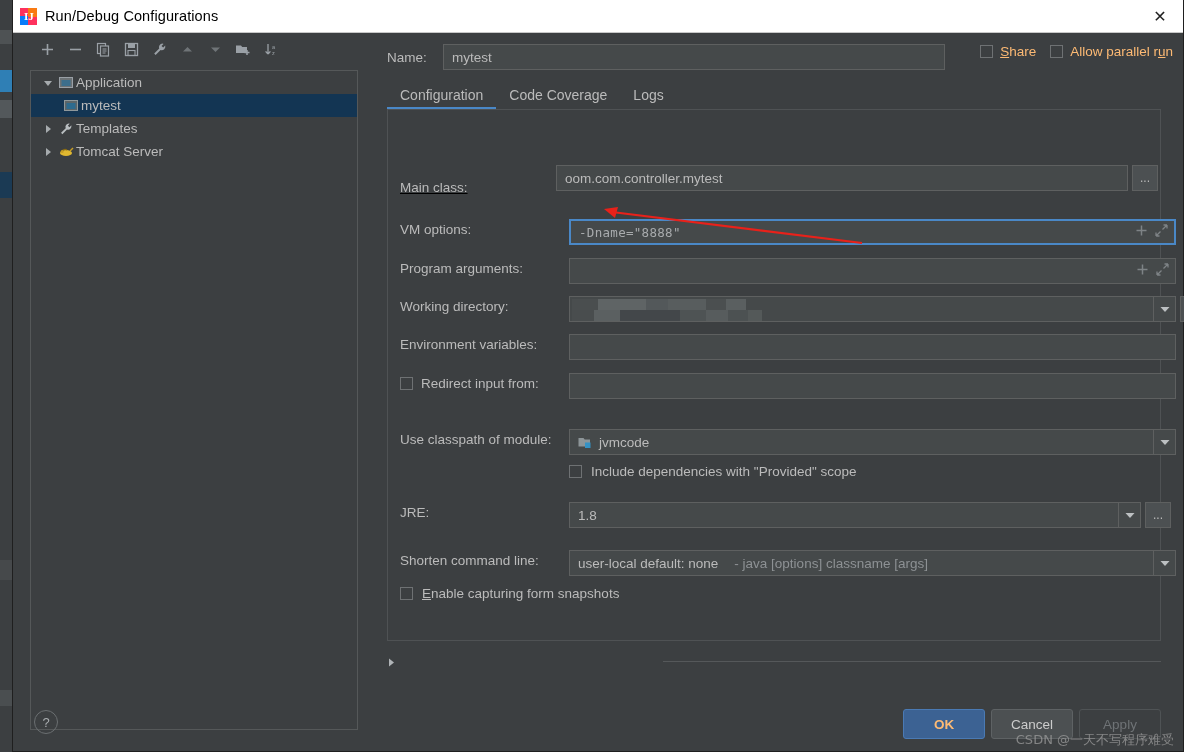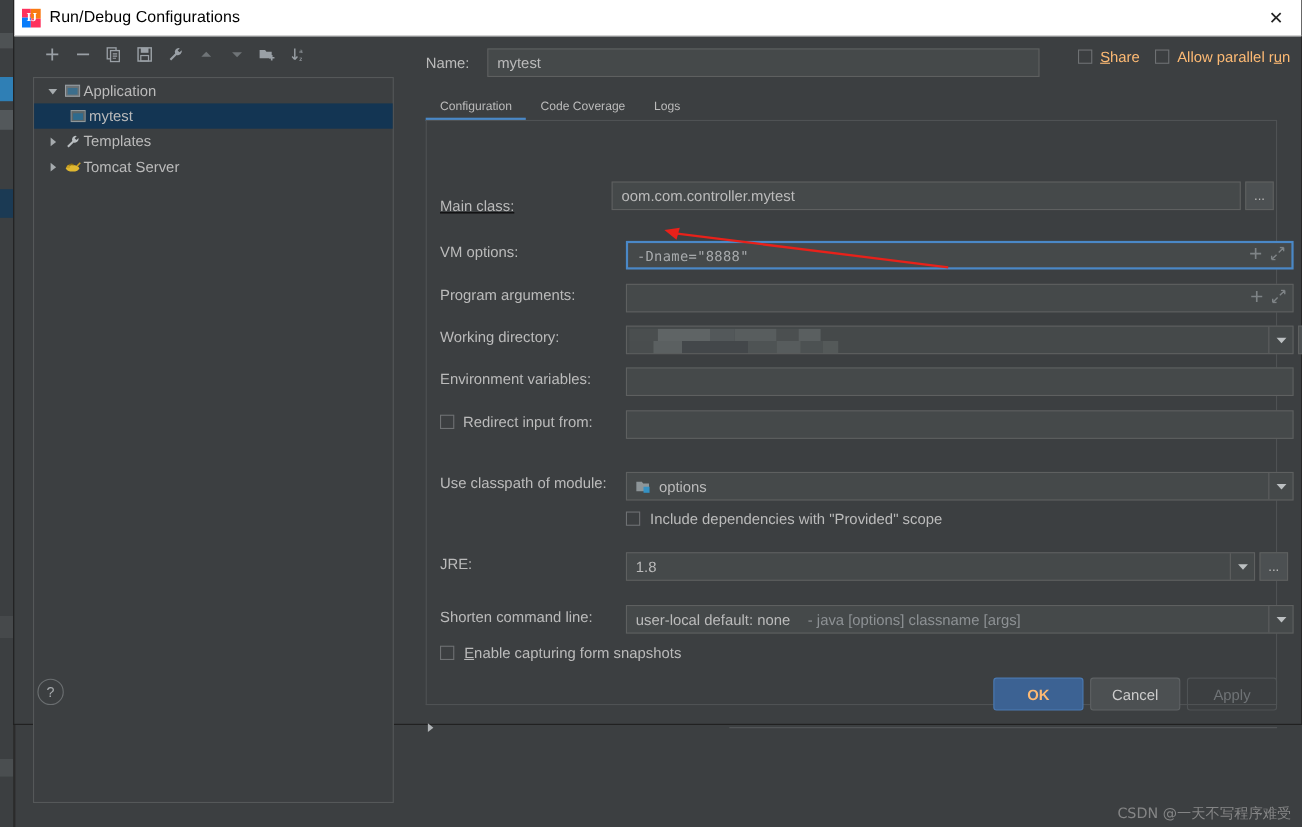--- a/index.html
+++ b/index.html
@@ -18,21 +18,21 @@
   .bg-strip .b2 { position: absolute; left: 0; top: 70px;  width: 12px; height: 22px; background: #2f7fb5; }
   .bg-strip .b3 { position: absolute; left: 0; top: 100px; width: 12px; height: 18px; background: #53585b; }
   .bg-strip .b4 { position: absolute; left: 0; top: 172px; width: 12px; height: 26px; background: #1b3a54; }
   .bg-strip .b5 { position: absolute; left: 0; top: 560px; width: 12px; height: 20px; background: #46494b; }
   .bg-strip .b6 { position: absolute; left: 0; top: 690px; width: 12px; height: 16px; background: #4a4e50; }
   .bg-edge { position: absolute; left: 12px; top: 0; width: 2px; height: 752px; background: #2b2b2b; }
 
   
   .dialog {
     position: absolute; left: 12px; top: 0;
-    width: 1172px; height: 659px;
+    width: 1172px; height: 752px;
     background: #3c3f41;
     border: 1px solid #1f1f1f;
     border-top: none;
   }
 
   
   .titlebar {
     position: relative;
     height: 33px; width: 100%;
     background: #ffffff;
@@ -97,21 +97,21 @@
     font-size: 13.5px; color: #bbbbbb; display: flex; align-items: center; padding-left: 8px;
   }
   .topchecks { position: absolute; right: 10px; top: 11px; display: flex; align-items: center; gap: 14px; }
   .chk-item { display: flex; align-items: center; gap: 7px; font-size: 13.5px; color: #fdba74; }
   .chk {
     width: 13px; height: 13px; border: 1px solid #6e7173; background: #3c3f41; flex: 0 0 auto;
   }
   .u { text-decoration: underline; }
 
   .tabs { position: absolute; left: 14px; top: 47px; width: 100%; height: 30px; display: flex; align-items: flex-end; }
-  .tab { padding: 0 13px 7px 13px; font-size: 11px; color: #bbbbbb; position: relative; }
+  .tab { padding: 0 13px 7px 13px; font-size: 14px; color: #bbbbbb; position: relative; }
   .tab.active::after { content: ""; position: absolute; left: 0; right: 0; bottom: 0; height: 3px; background: #4a88c7; }
   .tab-line { position: absolute; left: 14px; top: 76px; right: 22px; height: 1px; background: #4f5254; }
 
   .formbox {
     position: absolute; left: 14px; top: 77px; right: 22px; height: 531px;
     border: 1px solid #4f5254; border-top: none;
   }
 
   .frow { position: absolute; display: flex; align-items: center; }
   .flabel { font-size: 13.5px; color: #bbbbbb; }
@@ -441,21 +441,21 @@
           <span class="flabel">Use classpath of module:</span>
         </div>
         <div class="frow" style="left:181px; top:319px;">
           <div class="combo" style="width:607px;">
             <span style="display:flex;align-items:center;margin-right:6px;">
               <svg width="15" height="13" viewBox="0 0 15 13">
                 <path d="M0.5 2h5l1.2 1.6H12v7H0.5z" fill="#8d9598"></path>
                 <rect x="7" y="6.5" width="5.5" height="5.5" fill="#3592c4"></rect>
               </svg>
             </span>
-            <span>options</span>
+            <span>jvmcode</span>
             <span class="dropdown-arrow">
               <svg width="10" height="7" viewBox="0 0 10 7">
                   <path d="M0.5 1 L9.5 1 L5 6 Z" fill="#bcc0c2"></path>
                 </svg>
             </span>
           </div>
         </div>
 
         <div class="frow" style="left:181px; top:354px;">
           <span class="chk" style="margin-right:9px;"></span>

